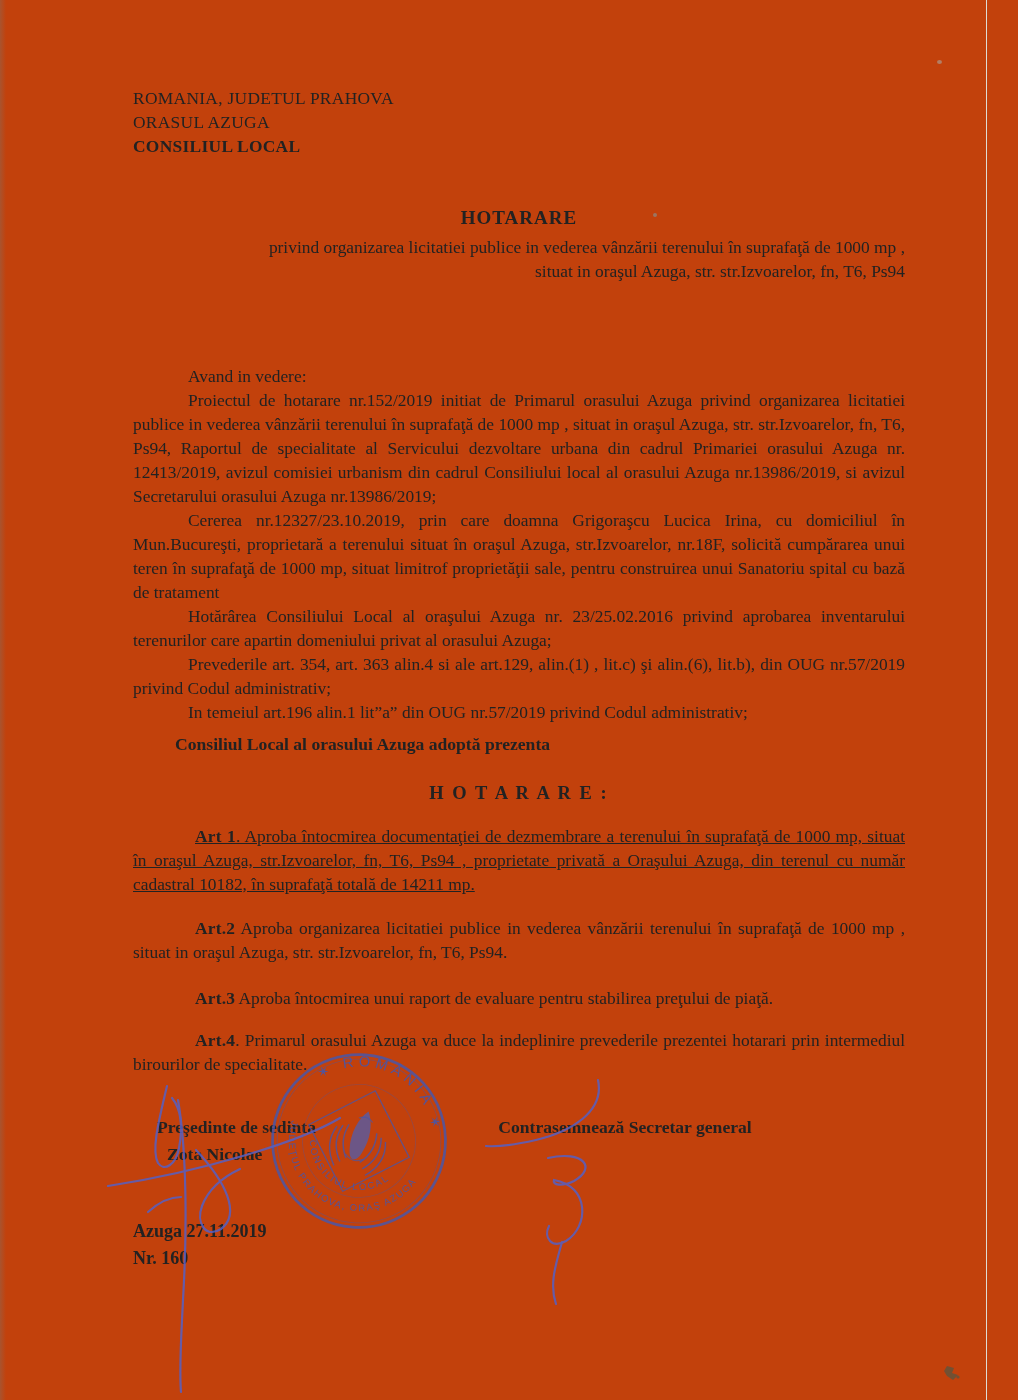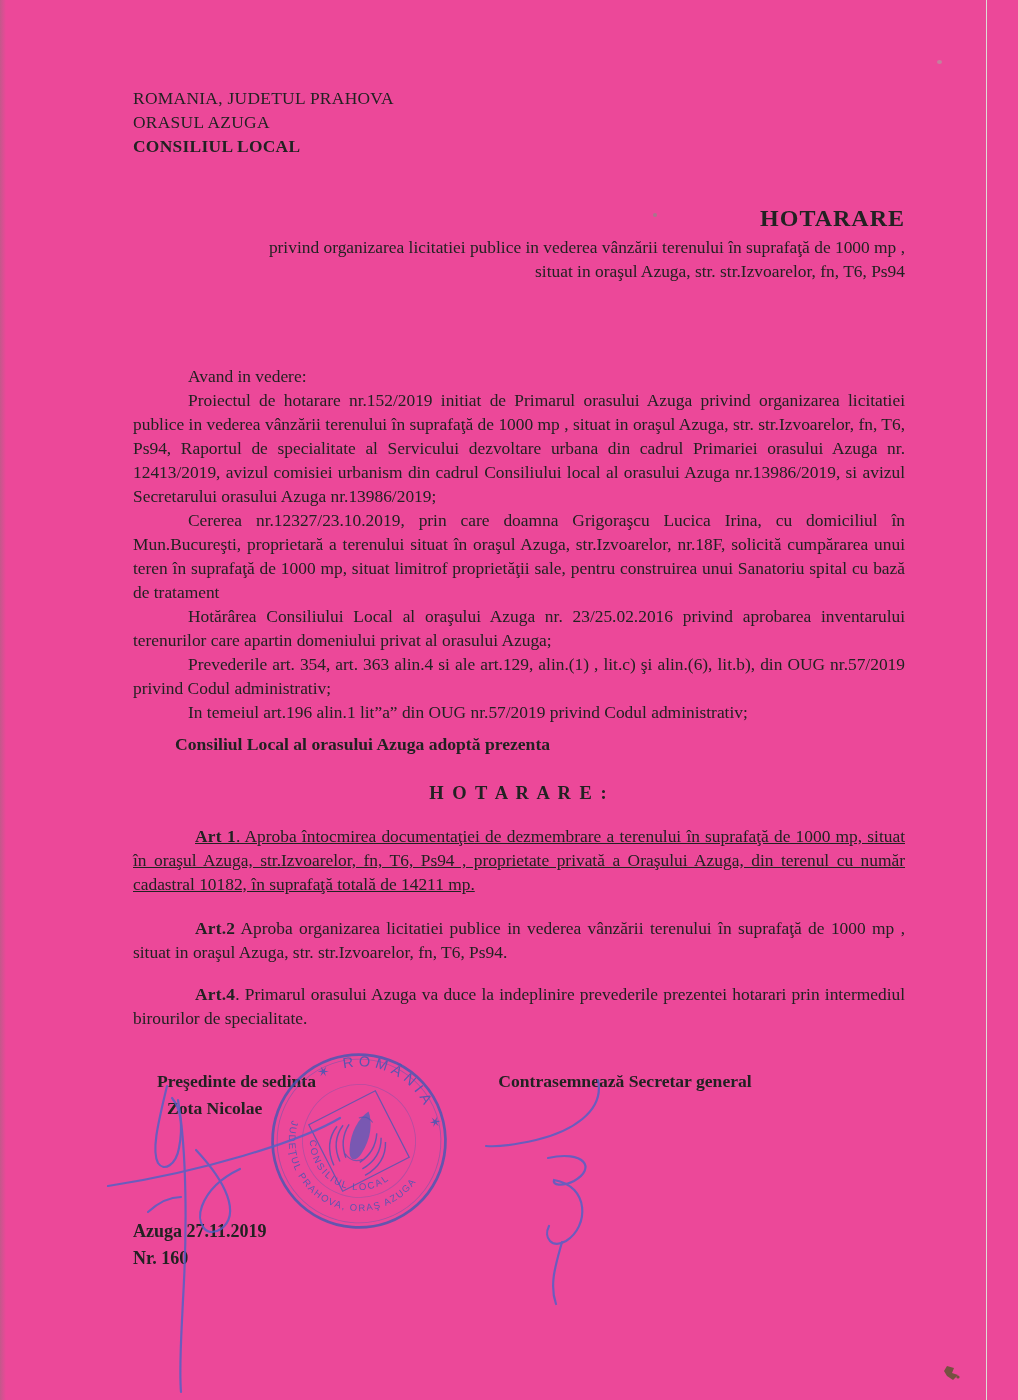--- a/index.html
+++ b/index.html
@@ -1,28 +1,28 @@
 <!DOCTYPE html>
 <html><head>
 <meta charset="utf-8">
 <style>
   html,body{margin:0;padding:0;background:#e9e7e2;}
   .page{
     position:relative;width:1018px;height:1400px;margin:0 auto;
-    background:#ec4899;overflow:hidden;
+    background:#c2410c;overflow:hidden;
     font-family:"Liberation Serif","DejaVu Serif",serif;
     color:#222;
   }
   .edge-left{position:absolute;left:0;top:0;width:6px;height:100%;
     background:linear-gradient(90deg,rgba(120,118,112,.35),rgba(252,251,248,0));}
   .edge-right{position:absolute;left:986px;top:0;width:1px;height:100%;background:#dedcd5;}
   .content{position:absolute;left:133px;top:86px;width:772px;}
   .letterhead{font-size:17.4px;line-height:24px;letter-spacing:.3px;}
   .letterhead .bold{font-weight:bold;}
-  .doc-title{margin-top:47px;text-align:right;font-weight:bold;font-size:24px;
+  .doc-title{margin-top:47px;text-align:center;font-weight:bold;font-size:19px;
     letter-spacing:1px;line-height:26px;}
   .subtitle{margin-top:4px;font-size:17.4px;line-height:24px;text-align:right;}
   .preamble{margin-top:81px;font-size:17.4px;line-height:24px;text-align:justify;}
   .preamble p{margin:0;text-indent:55px;}
   .enacting-clause{margin-top:8px;font-weight:bold;font-size:17.6px;line-height:24px;
     padding-left:42px;}
   .heading2{margin-top:24px;text-align:center;font-weight:bold;font-size:18.5px;
     letter-spacing:2px;line-height:26px;}
   .article{margin:0;font-size:17.4px;line-height:24px;text-align:justify;text-indent:62px;}
   .article b{letter-spacing:.2px;}
@@ -72,20 +72,21 @@
       <p>Hotărârea Consiliului Local al oraşului Azuga nr. 23/25.02.2016 privind aprobarea inventarului terenurilor care apartin domeniului privat al orasului Azuga;</p>
       <p>Prevederile art. 354, art. 363 alin.4 si ale art.129, alin.(1) , lit.c) şi alin.(6), lit.b), din OUG nr.57/2019 privind Codul administrativ;</p>
       <p>In temeiul art.196 alin.1 lit”a” din OUG nr.57/2019 privind Codul administrativ;</p>
     </div>
 
     <div class="enacting-clause">Consiliul Local al orasului Azuga adoptă prezenta</div>
     <div class="heading2">H O T A R A R E :</div>
 
     <p class="article a1"><b>Art 1</b><span>. Aproba întocmirea documentaţiei de dezmembrare a terenului în suprafaţă de 1000 mp, situat în oraşul Azuga, str.Izvoarelor, fn, T6, Ps94 , proprietate privată a Oraşului Azuga,  din terenul  cu număr cadastral 10182, în suprafaţă totală de 14211 mp.</span></p>
     <p class="article a2"><b>Art.2</b><span> Aproba  organizarea licitatiei publice  in vederea vânzării terenului în  suprafaţă de 1000 mp , situat in oraşul Azuga, str. str.Izvoarelor, fn, T6, Ps94.</span></p>
+    <p class="article a3"><b>Art.3</b><span> Aproba întocmirea unui raport de evaluare pentru stabilirea preţului de piaţă.</span></p>
     <p class="article a4"><b>Art.4</b><span>. Primarul orasului Azuga  va duce la indeplinire prevederile prezentei hotarari prin intermediul birourilor de specialitate.</span></p>
 
     <div class="sig-row">
       <div class="sig-left">
         <div>Preşedinte de sedinta</div>
         <div class="name">Zota Nicolae</div>
       </div>
       <div class="sig-right">
         <div>Contrasemnează  Secretar general</div>
       </div>

